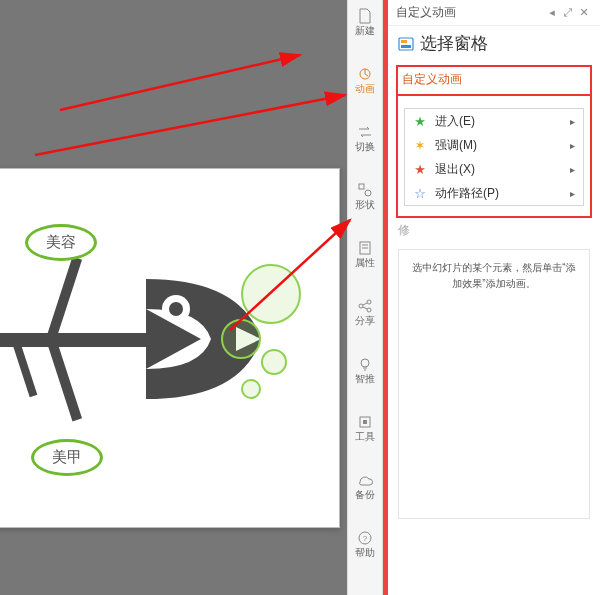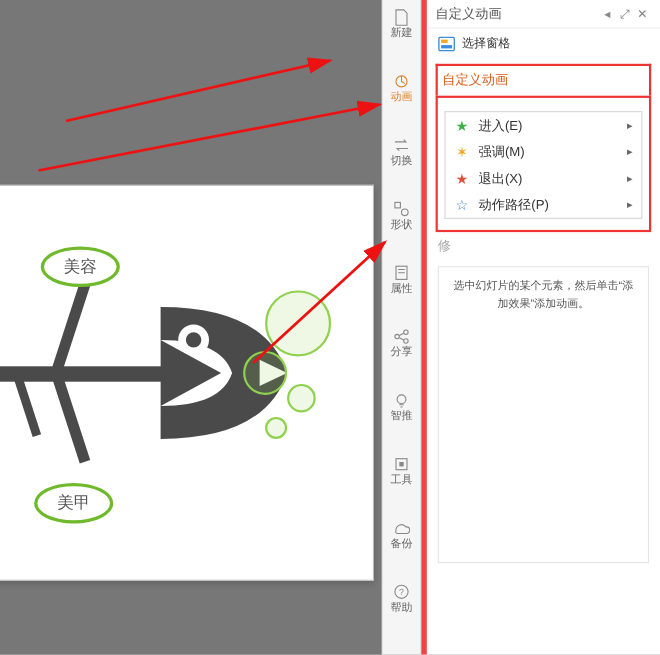--- a/index.html
+++ b/index.html
@@ -3,40 +3,40 @@
 <meta charset="utf-8">
 <style>
   * { box-sizing: border-box; margin: 0; padding: 0; font-family: "Microsoft YaHei", sans-serif; }
   body { width: 600px; height: 595px; overflow: hidden; background: #fff; position: relative; }
   .app { width: 600px; height: 595px; display: flex; position: relative; }
   .canvas-area { flex: 0 0 347px; background: #777; position: relative; overflow: hidden; }
   .slide { position: absolute; left: -70px; top: 168px; width: 410px; height: 360px; background: #fff; border: 1px solid #bbb; box-shadow: 0 2px 6px rgba(0,0,0,.2); }
   .slide-inner { position: absolute; left: 0; top: 0; right: 0; bottom: 0; }
   .fishbone { position: absolute; left: 10px; top: 30px; width: 320px; height: 260px; }
   .label-oval { position: absolute; background: #fff; border: 3px solid #6fb92c; border-radius: 50%; padding: 6px 18px; font-size: 15px; color: #555; }
-  .label-a { left: 96px; top: 25px; }
+  .label-a { left: 84px; top: 25px; }
   .label-b { left: 90px; top: 240px; }
   .circ { position: absolute; border: 2px solid #8fd14f; border-radius: 50%; background: rgba(143,209,79,0.15);}
   .circ.c1 { left: 300px; top: 65px; width: 60px; height: 60px; }
   .circ.c2 { left: 280px; top: 120px; width: 40px; height: 40px; }
   .circ.c3 { left: 320px; top: 150px; width: 26px; height: 26px; }
   .circ.c4 { left: 300px; top: 180px; width: 20px; height: 20px; }
 
   .sidebar { flex: 0 0 34px; background: #f5f5f5; border-left: 1px solid #ddd; border-right: 1px solid #ddd; display: flex; flex-direction: column; align-items: flex-end; padding-top: 4px; gap: 20px; }
   .sidebar-item { width: 34px; display: flex; flex-direction: column; align-items: center; font-size: 10px; color: #666; cursor: pointer; padding: 4px 0 6px 0; }
   .sidebar-item .ico { width: 16px; height: 16px; display: flex; align-items: center; justify-content: center; color: #888; }
   .sidebar-item.active { color: #d9822b; }
   .sidebar-item.active .ico { color: #d9822b; }
   .sidebar-item span.lbl { margin-top: 2px; line-height: 1; }
 
   .panel { flex: 1; background: #fff; border-left: 5px solid #ef4444; display: flex; flex-direction: column; }
   .panel-head { height: 26px; display: flex; align-items: center; padding: 0 8px; border-bottom: 1px solid #eee; font-size: 12px; color: #555; }
   .panel-head .sp { flex: 1; }
   .panel-head .ctl { width: 16px; text-align: center; color: #888; cursor: pointer; font-size: 11px; }
-  .sel-pane { padding: 6px 10px; font-size: 11px; color: #333; display: flex; gap: 6px; }
+  .sel-pane { padding: 6px 10px; font-size: 17px; color: #333; display: flex; align-items: center; gap: 6px; }
   .sel-pane .ico { width: 16px; height: 16px; }
   .sect-title { margin: 4px 8px 0 8px; padding: 4px 4px 6px 4px; font-size: 12px; color: #da5b1b; border: 2px solid #e33; border-bottom: none; }
   .eff-box { margin: 0 8px; border: 2px solid #e33; padding: 6px 6px 10px 6px; }
   .eff-row { display: flex; align-items: center; gap: 4px; }
   .btn { display: inline-flex; align-items: center; gap: 4px; height: 22px; padding: 0 8px; font-size: 12px; color: #444; background: linear-gradient(#fafafa,#e9e9e9); border: 1px solid #c8c8c8; border-radius: 2px; cursor: pointer; }
   .btn.icon-only { padding: 0 6px; }
   .btn.disabled { color: #bbb; cursor: default; }
   .caret { font-size: 9px; color: #666; }
   .menu { margin-top: 6px; border: 1px solid #d6d6d6; background: #fff; font-size: 12px; color: #333; }
   .menu-item { display: flex; align-items: center; height: 24px; padding: 0 8px; gap: 8px; cursor: pointer; }

